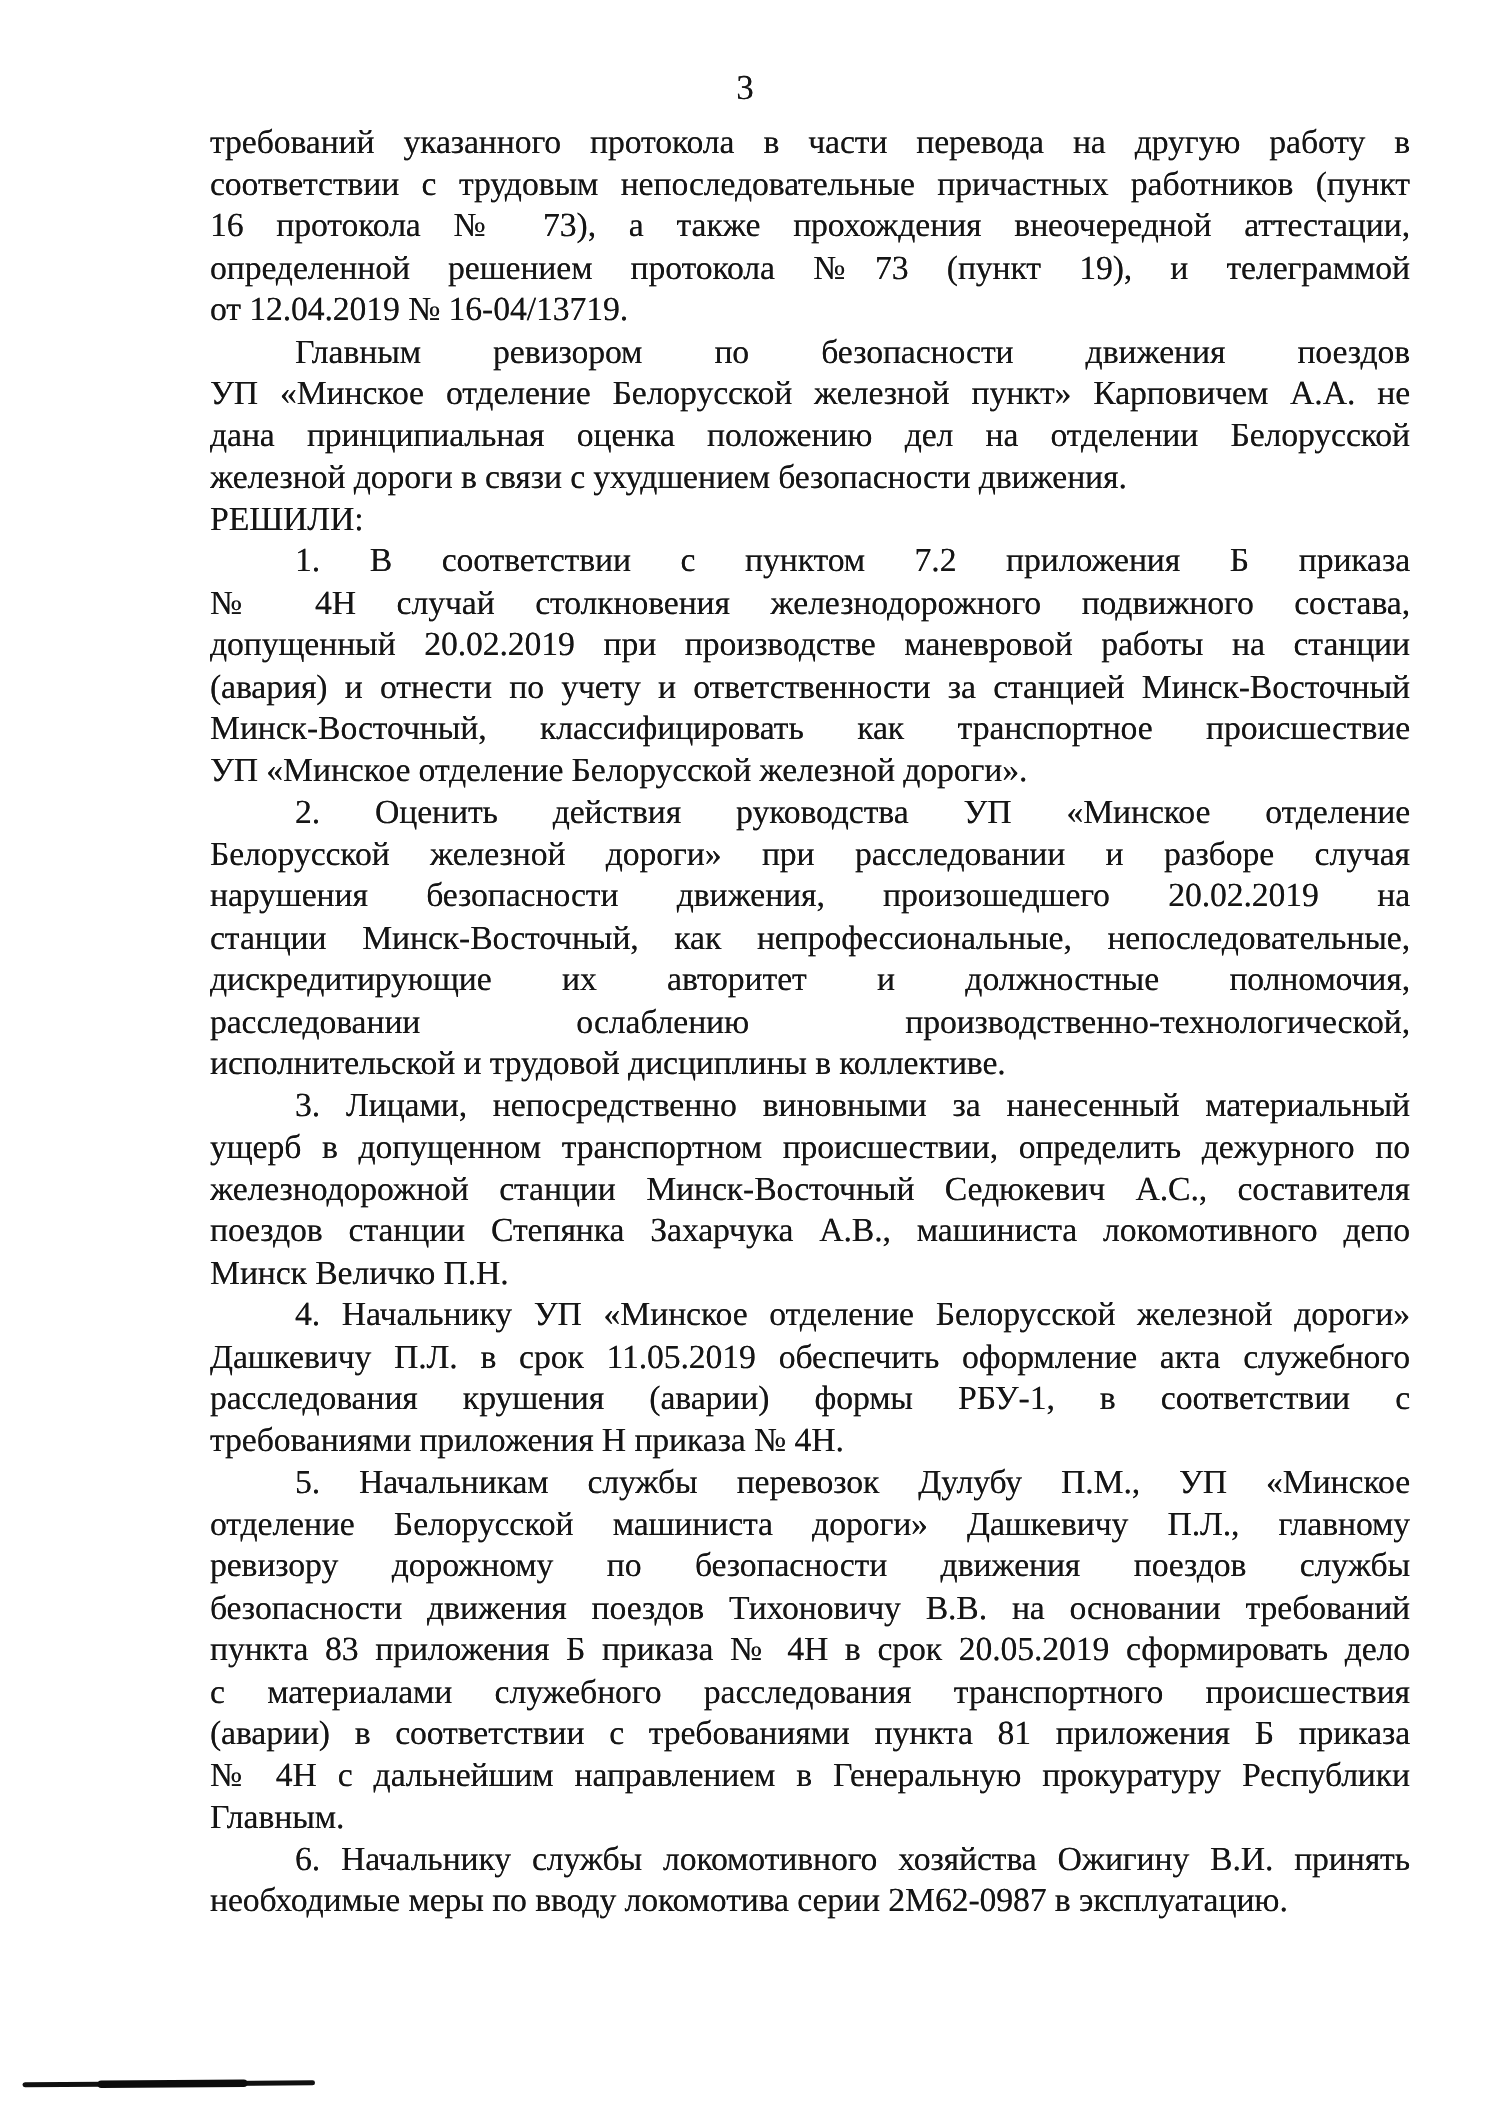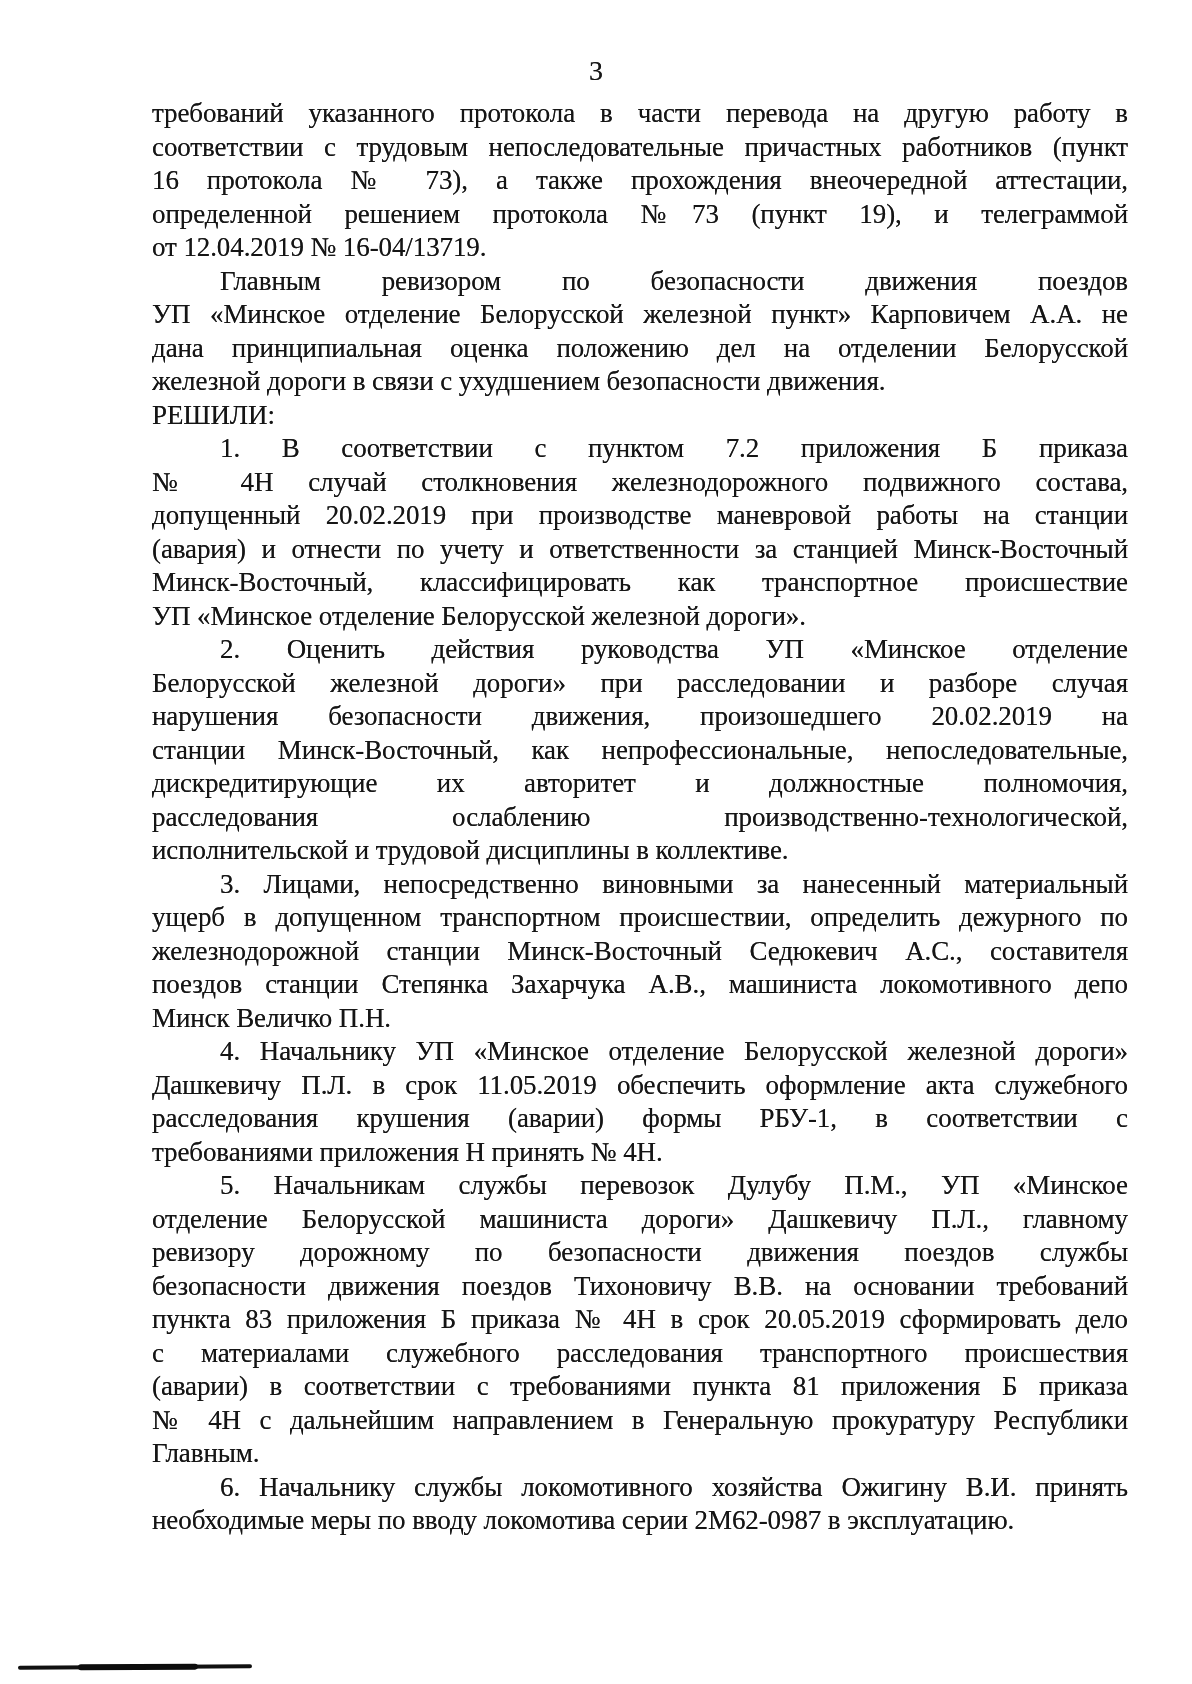--- a/index.html
+++ b/index.html
@@ -35,20 +35,21 @@
     line-height: 33.5px;
     letter-spacing: -0.1px;
     color: #151515;
     text-shadow: 0 0 0.5px rgba(10,10,10,0.7);
   }
   .line {
     text-align: justify;
     text-align-last: justify;
     height: 33.5px;
     overflow: hidden;
+    margin-left: 16px;
   }
   .line.last {
     text-align-last: left;
     font-family: Liberation Serif, serif;
   }
   .line.indent {
     text-indent: 68px;
   }
   .scan-artifact-line {
     position: absolute;
@@ -92,31 +93,31 @@
       <div class="line">№ 4Н случай столкновения железнодорожного подвижного состава,</div>
       <div class="line">допущенный 20.02.2019 при производстве маневровой работы на станции</div>
       <div class="line">(авария) и отнести по учету и ответственности за станцией Минск-Восточный</div>
       <div class="line">Минск-Восточный, классифицировать как транспортное происшествие</div>
       <div class="line last">УП «Минское отделение Белорусской железной дороги».</div>
       <div class="line indent">2. Оценить действия руководства УП «Минское отделение</div>
       <div class="line">Белорусской железной дороги» при расследовании и разборе случая</div>
       <div class="line">нарушения безопасности движения, произошедшего 20.02.2019 на</div>
       <div class="line">станции Минск-Восточный, как непрофессиональные, непоследовательные,</div>
       <div class="line">дискредитирующие их авторитет и должностные полномочия,</div>
-      <div class="line">расследования ослаблению производственно-технологической,</div>
+      <div class="line">расследовании ослаблению производственно-технологической,</div>
       <div class="line last">исполнительской и трудовой дисциплины в коллективе.</div>
       <div class="line indent">3. Лицами, непосредственно виновными за нанесенный материальный</div>
       <div class="line">ущерб в допущенном транспортном происшествии, определить дежурного по</div>
       <div class="line">железнодорожной станции Минск-Восточный Седюкевич А.С., составителя</div>
       <div class="line">поездов станции Степянка Захарчука А.В., машиниста локомотивного депо</div>
       <div class="line last">Минск Величко П.Н.</div>
       <div class="line indent">4. Начальнику УП «Минское отделение Белорусской железной дороги»</div>
       <div class="line">Дашкевичу П.Л. в срок 11.05.2019 обеспечить оформление акта служебного</div>
       <div class="line">расследования крушения (аварии) формы РБУ-1, в соответствии с</div>
-      <div class="line last">требованиями приложения Н принять № 4Н.</div>
+      <div class="line last">требованиями приложения Н приказа № 4Н.</div>
       <div class="line indent">5. Начальникам службы перевозок Дулубу П.М., УП «Минское</div>
       <div class="line">отделение Белорусской машиниста дороги» Дашкевичу П.Л., главному</div>
       <div class="line">ревизору дорожному по безопасности движения поездов службы</div>
       <div class="line">безопасности движения поездов Тихоновичу В.В. на основании требований</div>
       <div class="line">пункта 83 приложения Б приказа № 4Н в срок 20.05.2019 сформировать дело</div>
       <div class="line">с материалами служебного расследования транспортного происшествия</div>
       <div class="line">(аварии) в соответствии с требованиями пункта 81 приложения Б приказа</div>
       <div class="line">№ 4Н с дальнейшим направлением в Генеральную прокуратуру Республики</div>
       <div class="line last">Главным.</div>
       <div class="line indent">6. Начальнику службы локомотивного хозяйства Ожигину В.И. принять</div>

